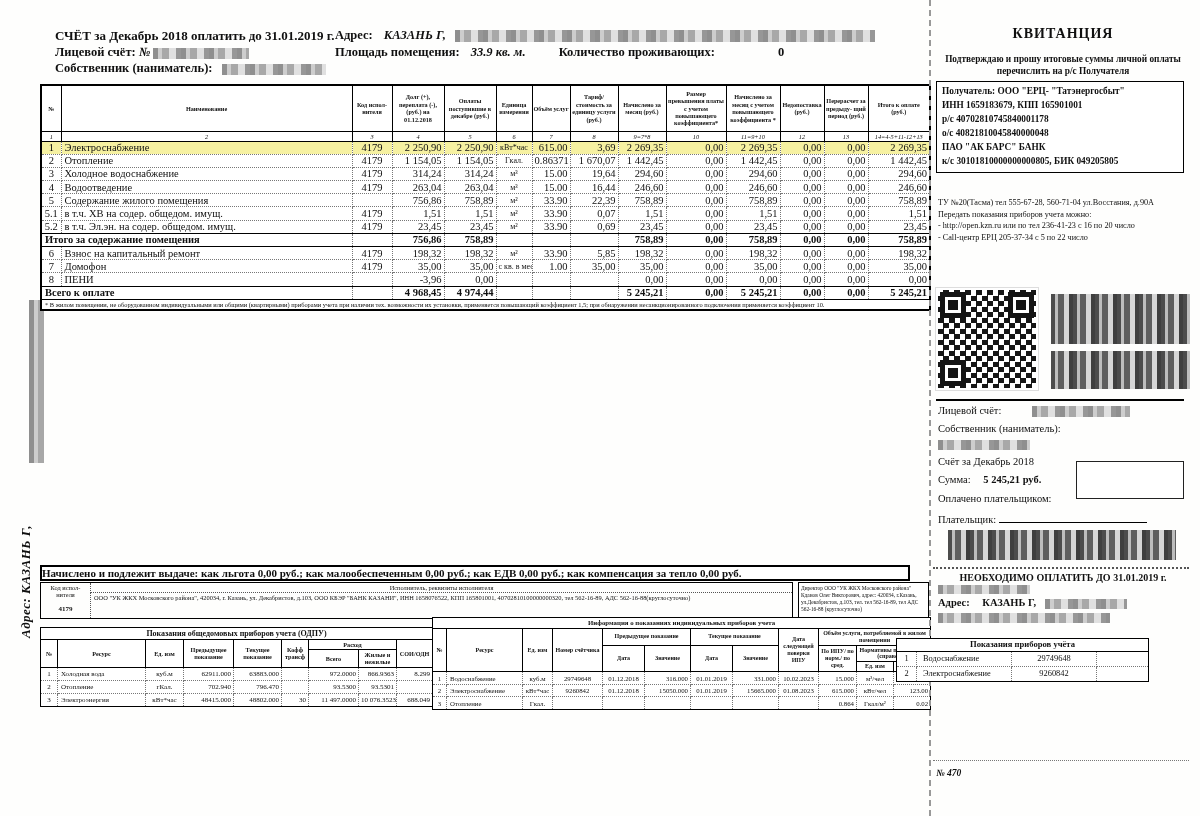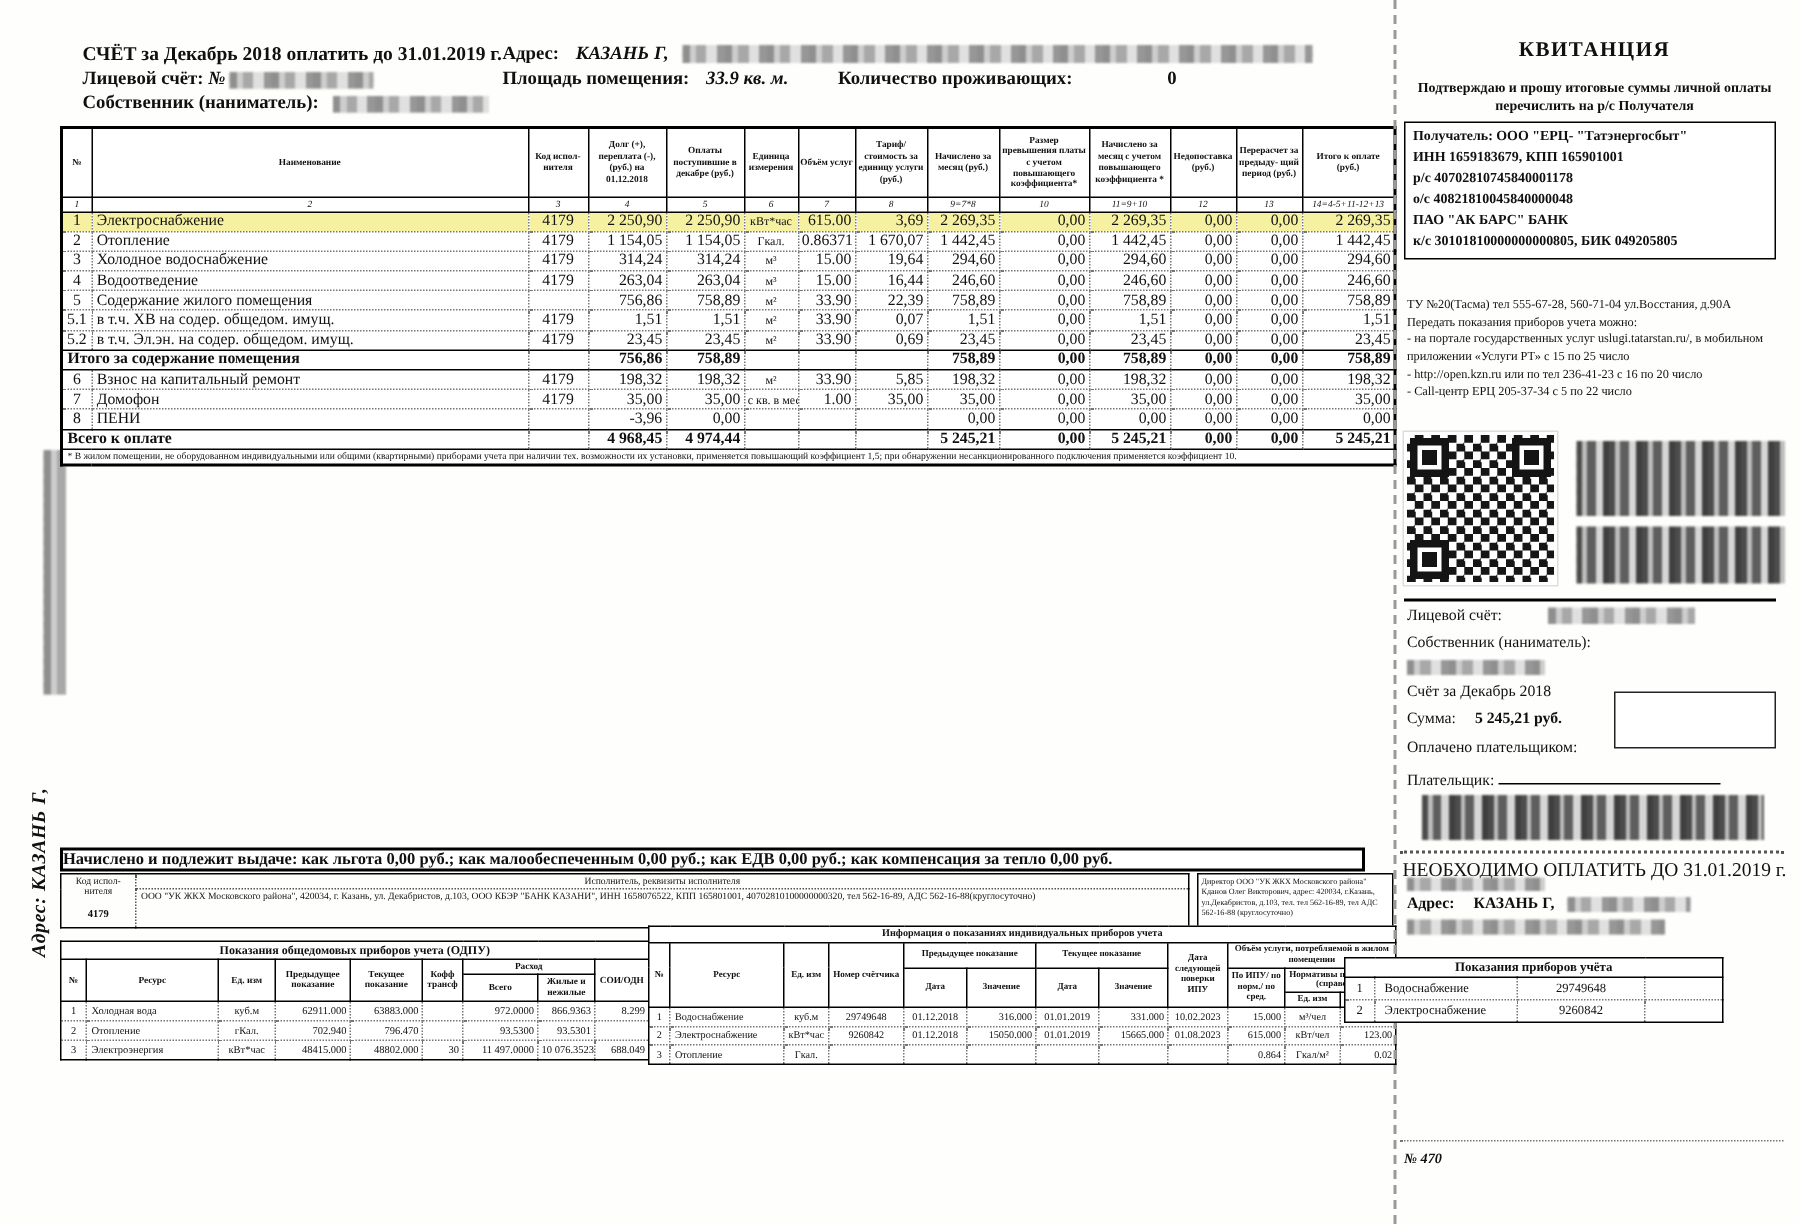--- a/index.html
+++ b/index.html
@@ -103,21 +103,21 @@
   #r-owner{left:938px;top:423px}
   #r-owner-blur{left:938px;top:440px;width:92px;height:10px}
   #r-bill{left:938px;top:456px}
   #r-sum{left:938px;top:474px}
   #r-paybox{left:1076px;top:461px;width:108px;height:38px;border:1.6px solid #222;background:#fff}
   #r-paid{left:938px;top:493px}
   #r-payer{left:938px;top:512px}
   #r-payer-line{display:inline-block;width:148px;border-bottom:1px solid #000;height:11px}
   #r-bar3{left:948px;top:530px;width:228px;height:30px}
   #r-dots1{left:933px;top:567px;width:256px;border-top:2px dotted #555}
-  #r-due{left:935px;top:572px;width:256px;text-align:left;font-size:13px;font-weight:normal}
+  #r-due{left:935px;top:572px;width:256px;text-align:center;font-size:10px;font-weight:bold}
   #r-name-blur{left:938px;top:585px;width:92px;height:9px}
   #r-address{left:938px;top:597px}
   #r-addr-blur2{left:938px;top:613px;width:172px;height:10px}
 
   #meters-table{left:896px;top:638px}
   .met{width:252px;border:1.5px solid #000;font-size:7.4px}
   .met .ttl{font-size:8.6px}
   .met th{font-size:7.4px}
   .met td{height:15px;font-size:8.4px}
   .met tbody td:nth-child(1){text-align:center}
@@ -597,21 +597,20 @@
   <div>Получатель: ООО "ЕРЦ- "Татэнергосбыт"</div>
   <div>ИНН 1659183679, КПП 165901001</div>
   <div>р/с 40702810745840001178</div>
   <div>о/с 40821810045840000048</div>
   <div>ПАО "АК БАРС" БАНК</div>
   <div>к/с 30101810000000000805, БИК 049205805</div>
 </div>
 <div id="r-contacts" class="abs">
   <div>ТУ №20(Тасма) тел 555-67-28, 560-71-04 ул.Восстания, д.90А</div>
   <div>Передать показания приборов учета можно:</div>
-  <div>- на портале государственных услуг uslugi.tatarstan.ru/, в мобильном приложении «Услуги РТ» с 15 по 25 число</div>
   <div>- http://open.kzn.ru или по тел 236-41-23 с 16 по 20 число</div>
   <div>- Call-центр ЕРЦ 205-37-34 с 5 по 22 число</div>
 </div>
 <div id="r-qr" class="abs">
   <div class="qr-eye" style="left:2px;top:2px"></div>
   <div class="qr-eye" style="right:2px;top:2px"></div>
   <div class="qr-eye" style="left:2px;bottom:2px"></div>
 </div>
 <span id="r-bar1" class="abs px-blur dark"></span>
 <span id="r-bar2" class="abs px-blur dark"></span>

